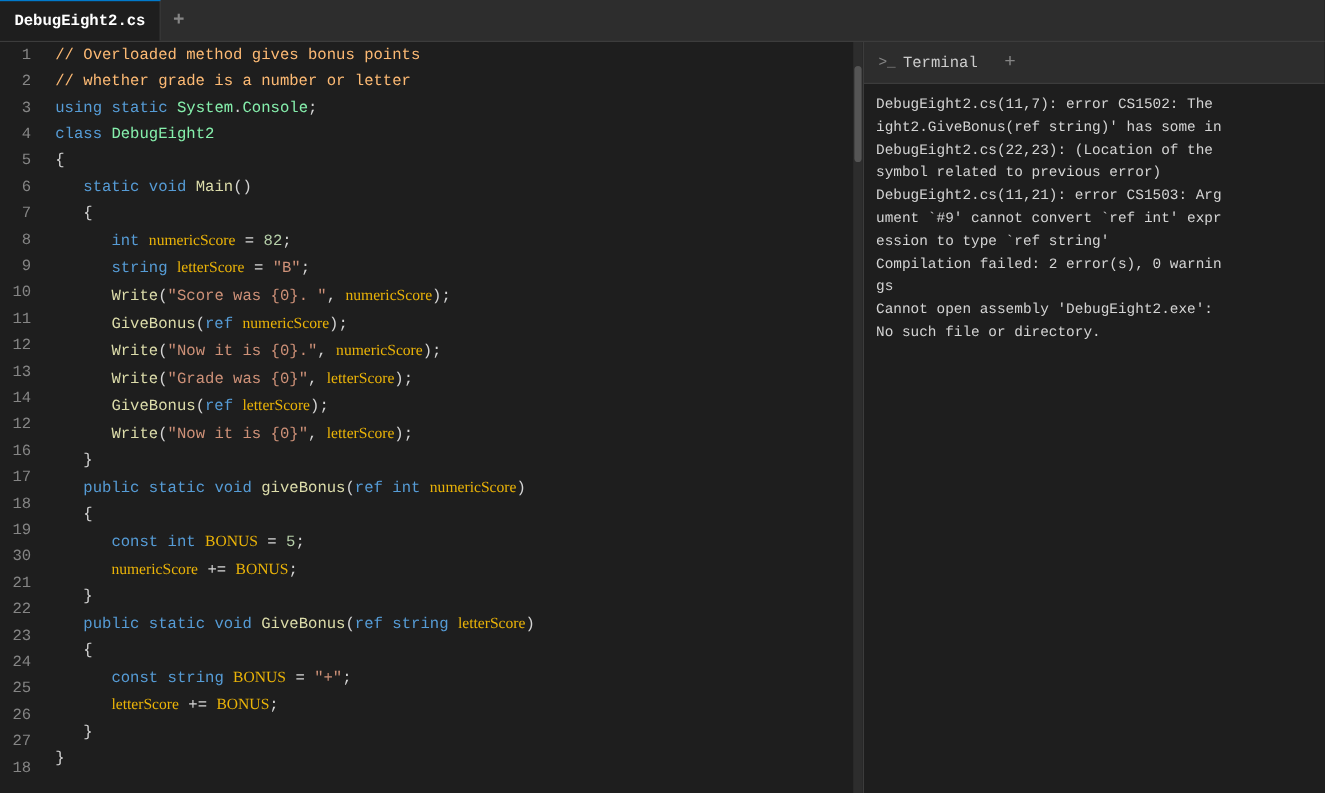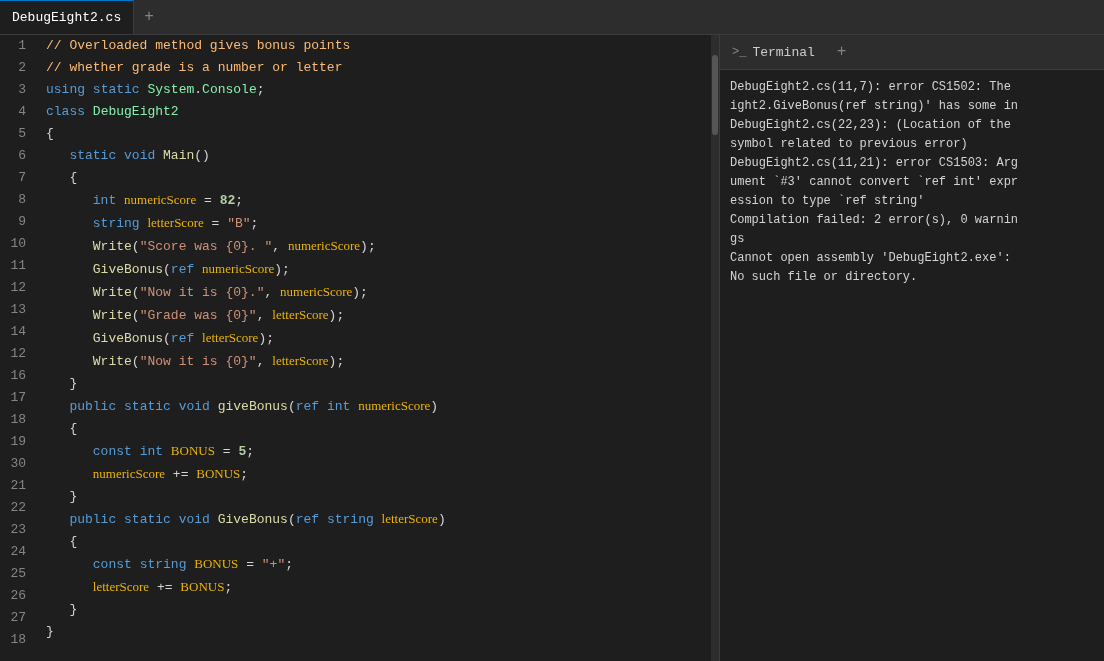--- a/index.html
+++ b/index.html
@@ -18,20 +18,21 @@
     .tab-bar {
       display: flex;
       align-items: stretch;
       background: #2d2d2d;
       height: 35px;
       border-bottom: 1px solid #3c3c3c;
     }
     .tab-group {
       display: flex;
       flex: 1;
+      font-weight: bold;
     }
     .tab {
       display: flex;
       align-items: center;
       padding: 0 12px;
       background: #1e1e1e;
       color: #cccccc;
       font-size: 13px;
       border-right: 1px solid #3c3c3c;
       cursor: pointer;
@@ -145,21 +146,21 @@
       background: #555;
       border-radius: 3px;
       height: 80px;
       margin-top: 20px;
     }
     
     .c-comment { color: #fdba74; }
     .c-keyword { color: #569cd6; }
     .c-string { color: #ce9178; }
     .c-method { color: #dcdcaa; }
-    .c-number { color: #b5cea8; font-weight: bold; }
+    .c-number { color: #b5cea8; }
     .c-class { color: #86efac; font-family: Liberation Mono, monospace; }
     .c-param { color: #eab308; font-family: Liberation Serif, serif; }
     .c-op { color: #d4d4d4; }
     .c-white { color: #d4d4d4; }
   </style>
 </head>
 <body>
 
 <div class="tab-bar">
   <div class="tab-group">
@@ -245,21 +246,21 @@
         <span>Terminal</span>
       </div>
       <div class="terminal-tab-add">+</div>
     </div>
     <div class="terminal-output">
       <div>DebugEight2.cs(11,7): error CS1502: The</div>
       <div>ight2.GiveBonus(ref string)' has some in</div>
       <div>DebugEight2.cs(22,23): (Location of the</div>
       <div>symbol related to previous error)</div>
       <div>DebugEight2.cs(11,21): error CS1503: Arg</div>
-      <div>ument `#3' cannot convert `ref int' expr</div>
+      <div>ument `#9' cannot convert `ref int' expr</div>
       <div>ession to type `ref string'</div>
       <div>Compilation failed: 2 error(s), 0 warnin</div>
       <div>gs</div>
       <div>Cannot open assembly 'DebugEight2.exe':</div>
       <div>No such file or directory.</div>
     </div>
   </div>
 </div>
 
 </body></html>

